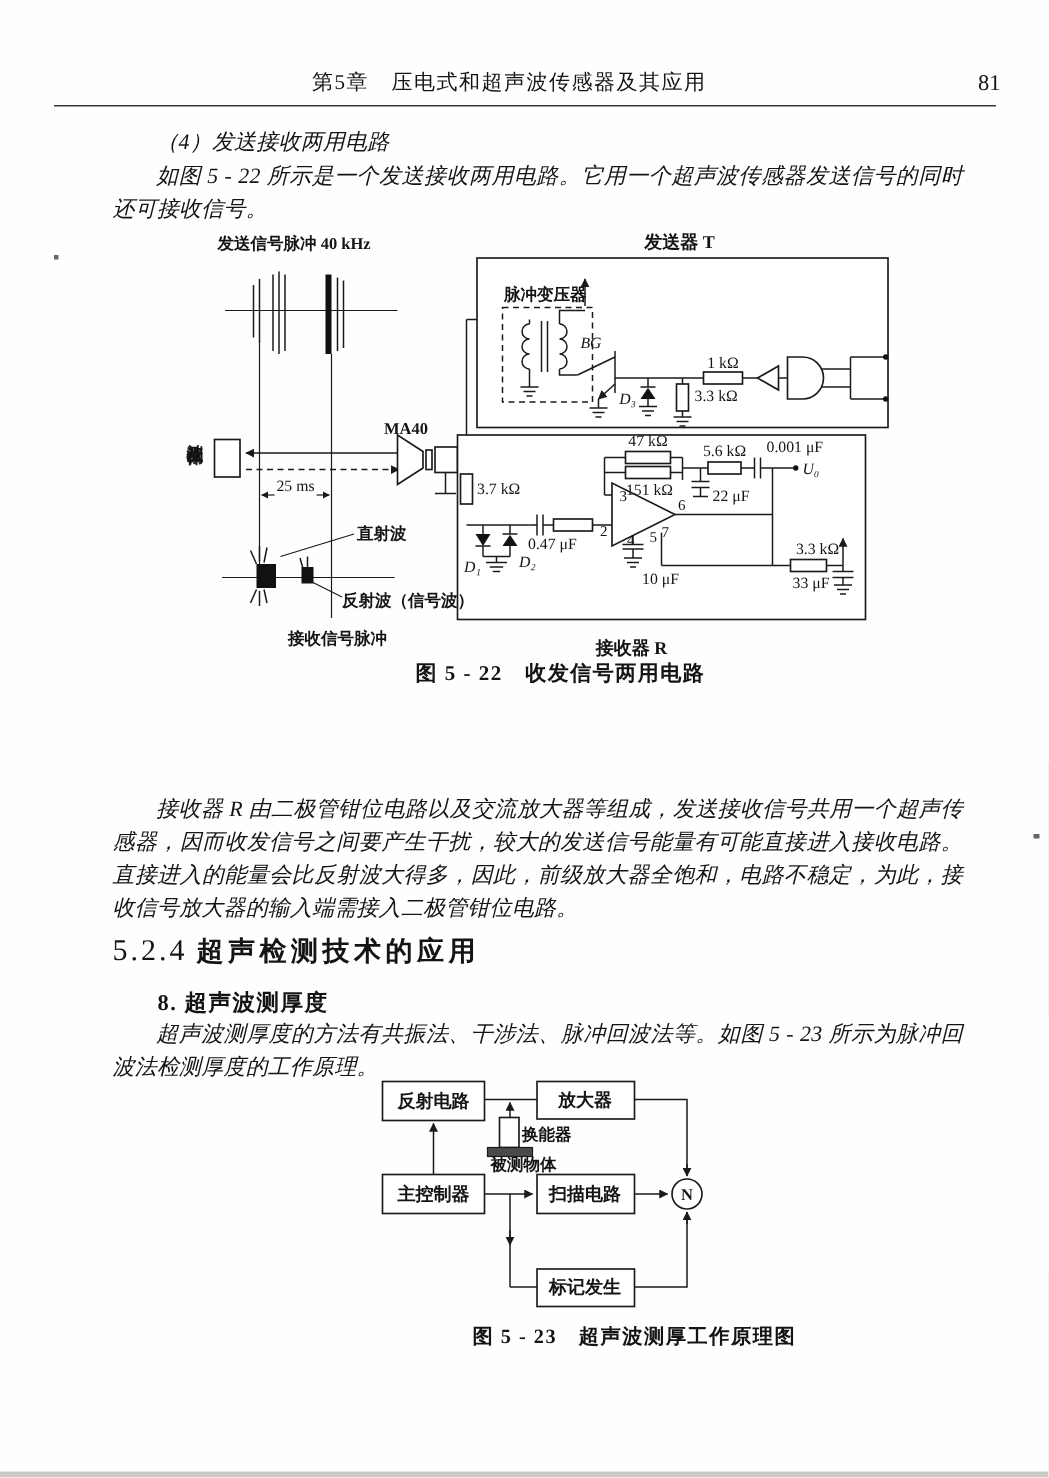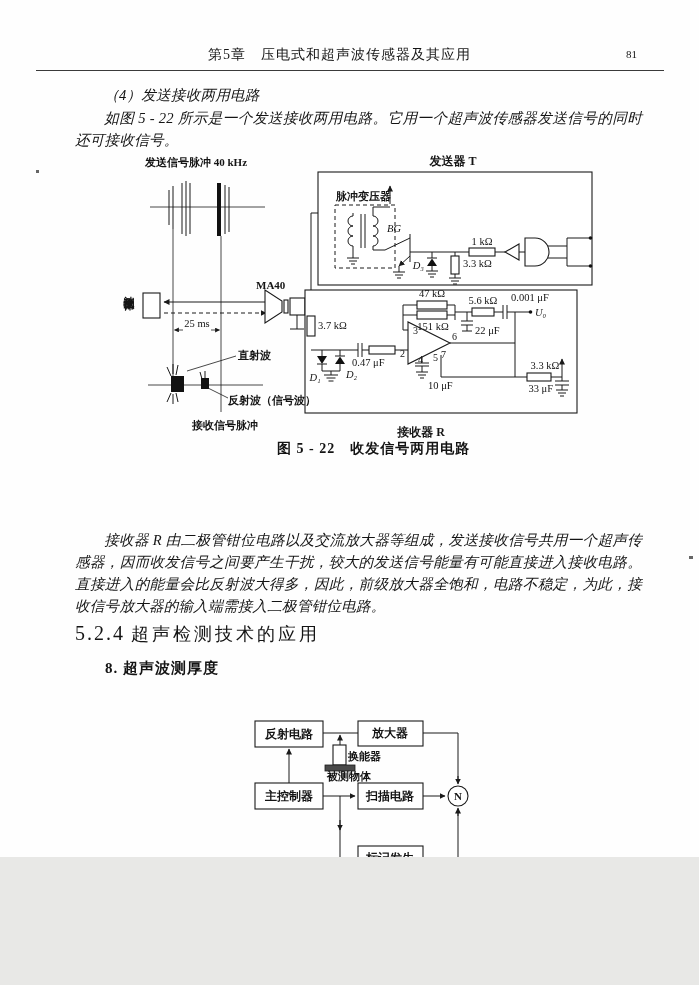--- a/index.html
+++ b/index.html
@@ -1,31 +1,31 @@
 <!DOCTYPE html>
 <html><head>
 <meta charset="utf-8">
 <style>
   html,body{margin:0;padding:0;background:#e8e8e6;}
-  .page{position:relative;width:699px;height:857px;background:#fefefe;overflow:hidden;
+  .page{position:relative;width:699px;height:985px;background:#fefefe;overflow:hidden;
         font-family:"Liberation Serif","DejaVu Serif",serif;color:#141414;}
   .abs{position:absolute;}
   .hdr-title{left:0;right:20px;top:46px;text-align:center;font-size:14px;letter-spacing:1px;}
-  .hdr-page{left:626px;top:48px;font-size:11px;}
+  .hdr-page{left:652px;top:48px;font-size:15px;}
   .hdr-rule{left:36px;top:70px;width:628px;height:1px;background:#3a3a3a;}
   .para{left:75px;width:567px;font-size:14.6px;line-height:22px;text-align:justify;
         text-indent:2em;letter-spacing:0.2px;font-style:italic;}
   .p1{top:84px;}
   .p2{top:107px;}
   .p3{top:463px;}
   .p4{top:529px;}
   .p5{top:679px;}
   .sec-head{left:75px;top:622px;display:flex;align-items:baseline;gap:6px;}
   .sec-num{font-size:20px;letter-spacing:2px;}
-  .sec-title{font-size:18px;font-weight:normal;letter-spacing:3px;}
+  .sec-title{font-size:18px;font-weight:bold;letter-spacing:3px;}
   .sub-head{left:105px;top:659px;font-size:15px;font-weight:bold;letter-spacing:1px;}
   .fig-cap{font-size:14px;font-weight:bold;letter-spacing:1px;}
   .cap522{left:277px;top:440px;}
   .cap523{left:270px;top:882px;}
   .vert-label{left:123px;top:287px;writing-mode:vertical-rl;text-orientation:upright;
               font-size:11px;font-weight:bold;line-height:11px;letter-spacing:1px;}
   .bottom-edge{left:0;top:981px;width:699px;height:4px;background:#c9c9c6;}
   .speck{position:absolute;background:#666;}
   svg{position:absolute;}
   svg text{font-family:"Liberation Serif","DejaVu Serif",serif;fill:#141414;font-size:10.5px;}
@@ -309,20 +309,21 @@
 
   <div class="abs fig-cap cap522">图 5 - 22　收发信号两用电路</div>
 
   <div class="abs para p4">接收器 R 由二极管钳位电路以及交流放大器等组成，发送接收信号共用一个超声传感器，因而收发信号之间要产生干扰，较大的发送信号能量有可能直接进入接收电路。直接进入的能量会比反射波大得多，因此，前级放大器全饱和，电路不稳定，为此，接收信号放大器的输入端需接入二极管钳位电路。</div>
 
   <div class="abs sec-head">
     <span class="sec-num">5.2.4</span>
     <span class="sec-title">超声检测技术的应用</span>
   </div>
   <div class="abs sub-head">8. 超声波测厚度</div>
+  <div class="abs para p5">超声波测厚度的方法有共振法、干涉法、脉冲回波法等。如图 5 - 23 所示为脉冲回波法检测厚度的工作原理。</div>
 
   <svg style="left:240px;top:716px;" width="240" height="165" viewBox="0 0 240 165">
     <defs>
       <marker id="m523" markerWidth="7" markerHeight="7" refX="5.5" refY="3" orient="auto">
         <path d="M0,0 L6,3 L0,6 z" fill="#1a1a1a"></path>
       </marker>
     </defs>
 
     <rect class="box" x="15" y="5" width="68" height="26"></rect>
     <text x="49" y="22" text-anchor="middle" class="lb-b12">反射电路</text>

